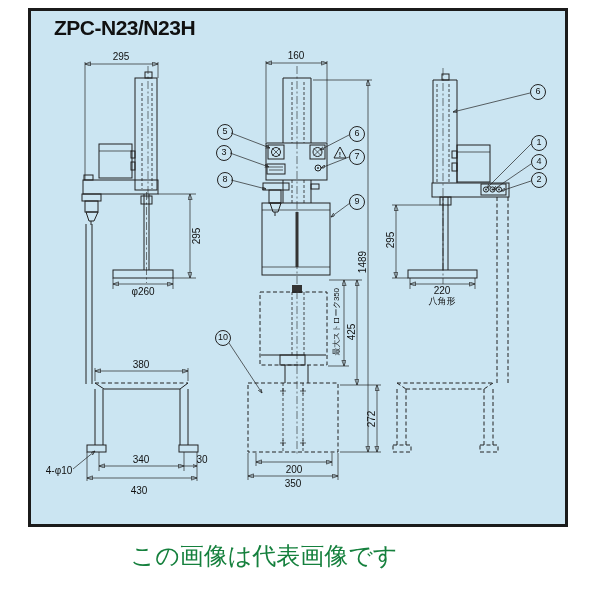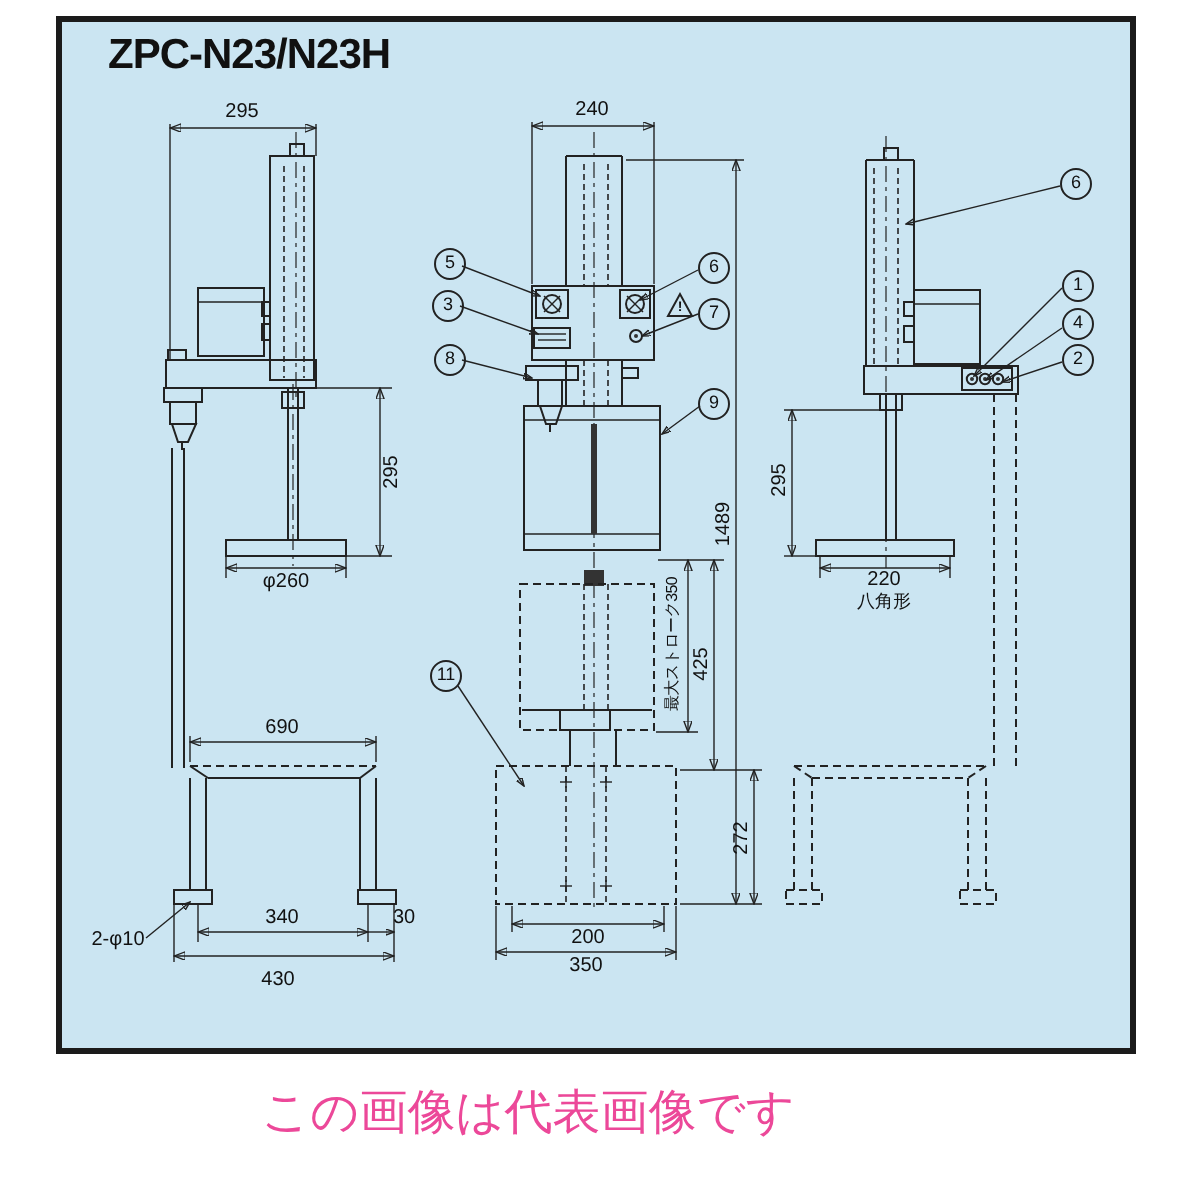--- a/index.html
+++ b/index.html
@@ -19,21 +19,21 @@
   svg .fillD{fill:#333;stroke:none;}
   .lbl{position:absolute;transform:translate(-50%,-50%);font-size:10px;white-space:nowrap;color:#111;}
   .rot{transform:translate(-50%,-50%) rotate(-90deg);}
   .sm{font-size:8px;letter-spacing:-.3px;}
   .s9{font-size:9px;text-align:right;}
   .co{position:absolute;width:14px;height:14px;border:1.2px solid #222;border-radius:50%;
       font-size:9px;line-height:13px;text-align:center;background:transparent;color:#111;}
   #title{position:absolute;left:54px;top:16px;font-size:21px;font-weight:bold;letter-spacing:-.5px;}
   .model{position:absolute;transform:translate(-50%,-50%);font-size:19px;font-weight:bold;letter-spacing:-.5px;}
   .warn{position:absolute;transform:translate(-50%,-50%);font-size:7px;font-weight:bold;}
-  .footer-line{position:absolute;width:528px;text-align:center;font-size:24px;color:#ec4899;}
+  .footer-line{position:absolute;width:528px;text-align:center;font-size:24px;color:#15803d;}
 </style>
 </head>
 <body>
 
 <div id="page">
 
   <div id="panel"></div>
 
   <svg id="draw" viewBox="0 0 600 600">
     <defs>
@@ -252,46 +252,46 @@
       <line class="ld" x1="531" y1="164" x2="493" y2="190" marker-end="url(#s)"></line>
       <line class="ld" x1="531" y1="181" x2="501" y2="191" marker-end="url(#s)"></line>
     </g>
   </svg>
 
   <div id="title">ZPC-N23/N23H</div>
 
   <div class="lbl" style="left:121px;top:56px">295</div>
   <div class="lbl rot" style="left:196px;top:236px">295</div>
   <div class="lbl" style="left:143px;top:291px">φ260</div>
-  <div class="lbl" style="left:141px;top:364px">690</div>
-  <div class="lbl" style="left:59px;top:470px">2-φ10</div>
+  <div class="lbl" style="left:141px;top:364px">380</div>
+  <div class="lbl" style="left:59px;top:470px">4-φ10</div>
   <div class="lbl" style="left:141px;top:459px">340</div>
   <div class="lbl" style="left:202px;top:459px">30</div>
   <div class="lbl" style="left:139px;top:490px">430</div>
 
-  <div class="lbl" style="left:296px;top:55px">240</div>
+  <div class="lbl" style="left:296px;top:55px">160</div>
   <div class="lbl rot sm" style="left:336px;top:322px">最大ストローク350</div>
   <div class="lbl rot" style="left:351px;top:332px">425</div>
   <div class="lbl rot" style="left:362px;top:262px">1489</div>
   <div class="lbl rot" style="left:371px;top:419px">272</div>
   <div class="lbl" style="left:294px;top:469px">200</div>
   <div class="lbl" style="left:293px;top:483px">350</div>
 
   <div class="lbl rot" style="left:390px;top:240px">295</div>
   <div class="lbl" style="left:442px;top:290px">220</div>
   <div class="lbl s9" style="left:442px;top:301px">八角形</div>
 
 
   <div class="co" style="left:217px;top:124px">5</div>
   <div class="co" style="left:216px;top:145px">3</div>
   <div class="co" style="left:217px;top:172px">8</div>
   <div class="co" style="left:349px;top:126px">6</div>
   <div class="co" style="left:349px;top:149px">7</div>
   <div class="co" style="left:349px;top:194px">9</div>
-  <div class="co" style="left:215px;top:330px">11</div>
+  <div class="co" style="left:215px;top:330px">10</div>
   <div class="co" style="left:530px;top:84px">6</div>
   <div class="co" style="left:531px;top:135px">1</div>
   <div class="co" style="left:531px;top:154px">4</div>
   <div class="co" style="left:531px;top:172px">2</div>
   <div class="warn" style="left:340px;top:154px">!</div>
 
   <div class="footer-line" style="top:540px">この画像は代表画像です</div>
 
 </div>
 

